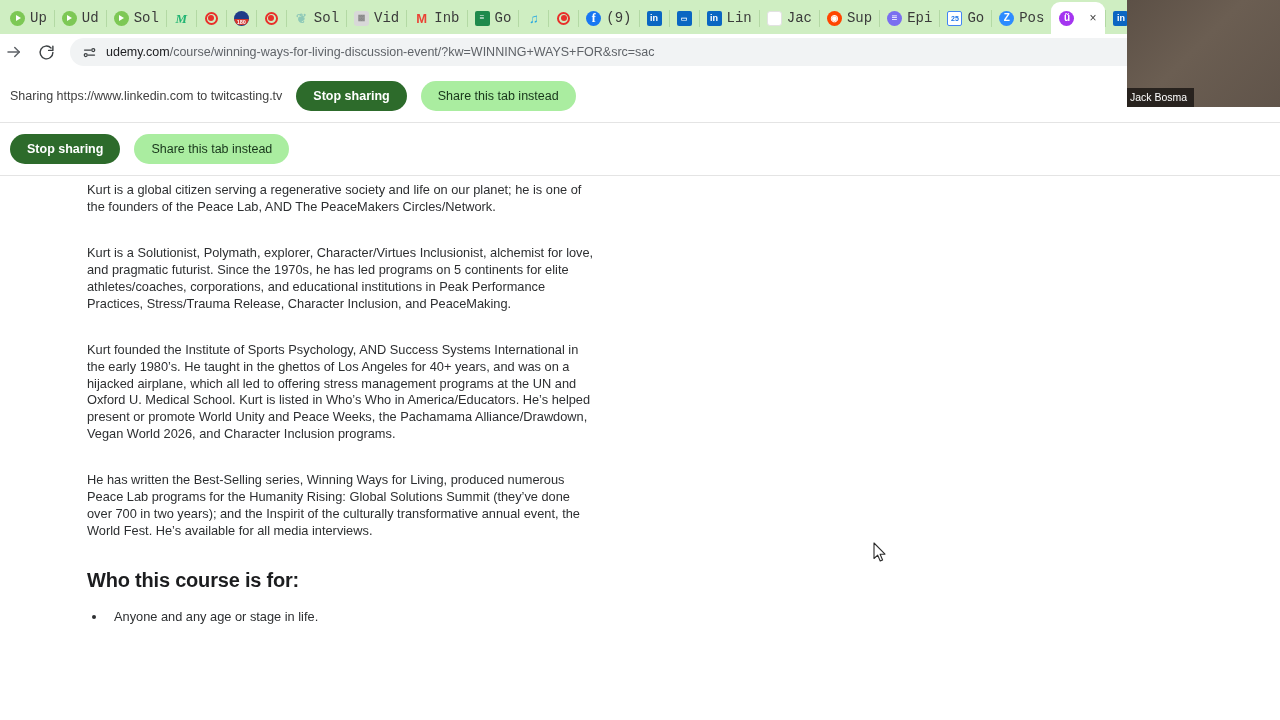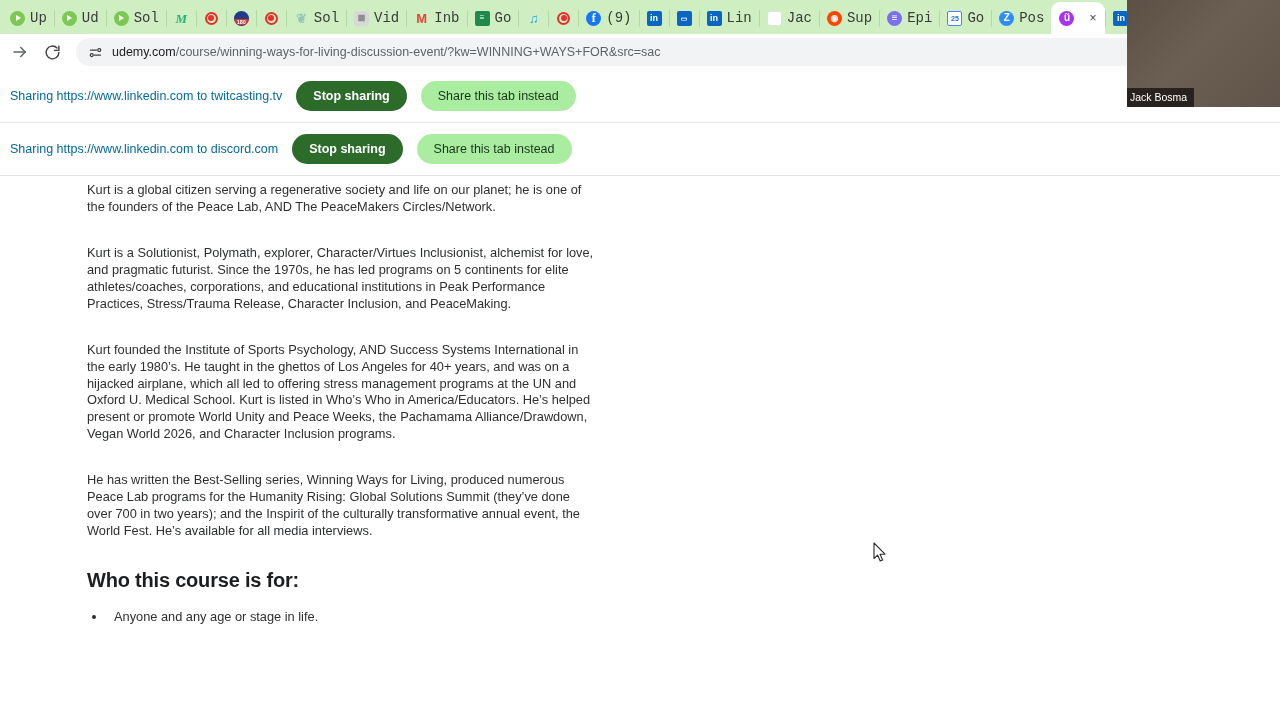--- a/index.html
+++ b/index.html
@@ -119,21 +119,21 @@
   .fav-cal { background: #ffffff; color: #1a73e8; font-size: 7px; border: 1px solid #4285f4; border-radius: 2px; font-weight: bold;}
   .fav-zoom { background: #2d8cff; border-radius: 50%; color: #fff; font-size: 10px; font-weight: bold; }
   .fav-udemy { background: #a435f0; border-radius: 50%; color: #fff; font-size: 10px; font-weight: bold; }
 
   
   .toolbar {
     width: 1280px; height: 36px;
     background: #ffffff;
     display: flex;
     align-items: center;
-    padding: 0 10px 0 6px;
+    padding: 0 10px 0 0;
     gap: 4px;
   }
   .nav-btn {
     width: 28px; height: 28px;
     display: flex; align-items: center; justify-content: center;
     color: #5f6368;
     border-radius: 50%;
     flex: 0 0 28px;
   }
   .omnibox {
@@ -178,21 +178,21 @@
     width: 1280px; height: 53px;
     background: #ffffff;
     border-bottom: 1px solid #e4e4e4;
     display: flex;
     align-items: center;
     padding-left: 10px;
     gap: 14px;
   }
   .share-text {
     font-size: 12.5px;
-    color: #0369a1;
+    color: #404040;
     white-space: nowrap;
   }
   .btn {
     border: none;
     border-radius: 16px;
     font-size: 12.5px;
     font-family: "Liberation Sans", sans-serif;
     padding: 8px 17px;
     cursor: pointer;
     white-space: nowrap;
@@ -411,21 +411,20 @@
   </div>
 </div>
 
 <div class="sharebar">
   <span class="share-text">Sharing https://www.linkedin.com to twitcasting.tv</span>
   <button class="btn btn-stop">Stop sharing</button>
   <button class="btn btn-share">Share this tab instead</button>
 </div>
 
 <div class="sharebar">
-  <span class="share-text">Sharing https://www.linkedin.com to discord.com</span>
   <button class="btn btn-stop">Stop sharing</button>
   <button class="btn btn-share">Share this tab instead</button>
 </div>
 
 <div class="page">
   <div class="content">
     <p class="para">Kurt is a global citizen serving a regenerative society and life on our planet; he is one of the founders of the Peace Lab, AND The PeaceMakers Circles/Network.</p>
     <p class="para">Kurt is a Solutionist, Polymath, explorer, Character/Virtues Inclusionist, alchemist for love, and pragmatic futurist. Since the 1970s, he has led programs on 5 continents for elite athletes/coaches, corporations, and educational institutions in Peak Performance Practices, Stress/Trauma Release, Character Inclusion, and PeaceMaking.</p>
     <p class="para">Kurt founded the Institute of Sports Psychology, AND Success Systems International in the early 1980’s. He taught in the ghettos of Los Angeles for 40+ years, and was on a hijacked airplane, which all led to offering stress management programs at the UN and Oxford U. Medical School. Kurt is listed in Who’s Who in America/Educators. He’s helped present or promote World Unity and Peace Weeks, the Pachamama Alliance/Drawdown, Vegan World 2026, and Character Inclusion programs.</p>
     <p class="para">He has written the Best-Selling series, Winning Ways for Living, produced numerous Peace Lab programs for the Humanity Rising: Global Solutions Summit (they’ve done over 700 in two years); and the Inspirit of the culturally transformative annual event, the World Fest. He’s available for all media interviews.</p>

